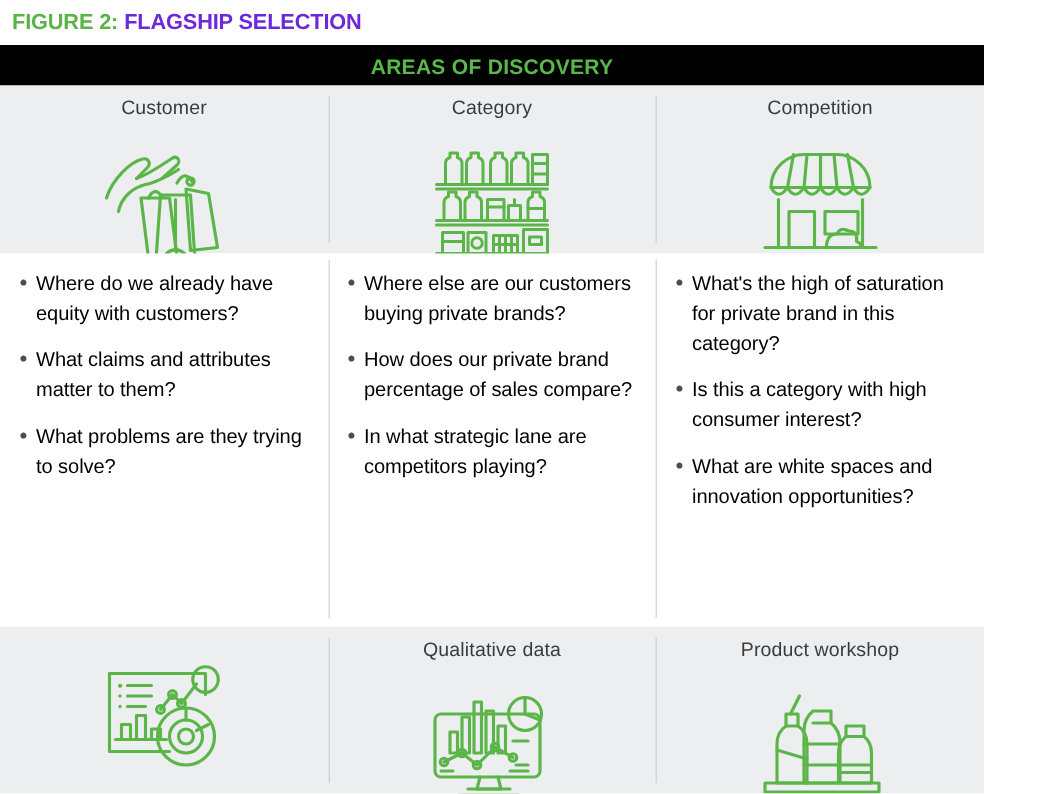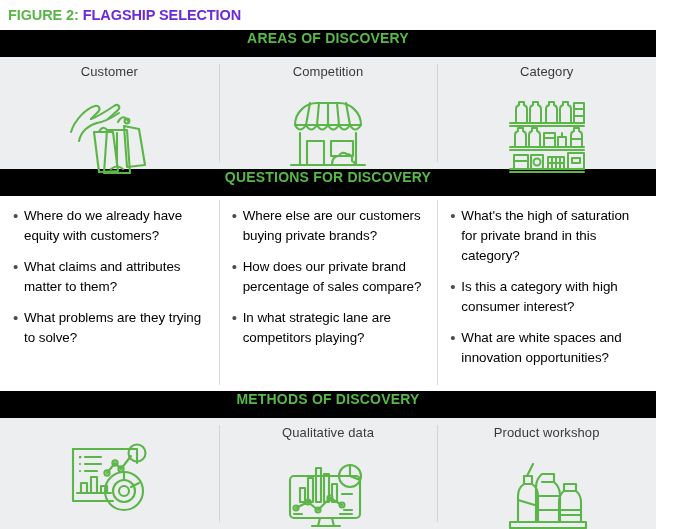--- a/index.html
+++ b/index.html
@@ -40,21 +40,21 @@
     letter-spacing: -0.1px;
     color: #6d28d9;
     margin-left: 4px;
   }
 
   
   .band {
     background: #000000;
     height: 27px;
     display: flex;
-    align-items: flex-start;
+    align-items: center;
     justify-content: center;
     flex: 0 0 auto;
   }
   .band-text {
     color: #57b947;
     font-size: 14px;
     font-weight: bold;
     letter-spacing: 0.2px;
   }
 
@@ -173,53 +173,20 @@
           <path d="M57 25 q5 -9 10 -1"></path>
           <circle cx="66" cy="24" r="2.4"></circle>
 
           <path d="M33 35 L52 35 L57 74 L38 75 Z"></path>
 
           <path d="M63 29 L78 32 L84 68 L66 70 Z"></path>
 
           <path d="M46 33 L66 33 L69 76 L43 76 Z"></path>
           <path d="M56 36 L56 68"></path>
           <path d="M50 72 q6 -5 12 0"></path>
-        </svg>
-      </div>
-    </div>
-
-    <div class="icon-col">
-      <span class="col-label">Competition</span>
-      <div class="icon-wrap">
-        <svg width="94" height="76" viewBox="0 0 94 76" fill="none" stroke="#5cb548" stroke-width="2.1" stroke-linecap="round" stroke-linejoin="round">
-
-          <path d="M14 28 C14 15 25 6 36 6 L58 6 C69 6 80 15 80 28 Z"></path>
-
-          <path d="M14 28 q5 9 11 0"></path>
-          <path d="M25 28 q5 9 11 0"></path>
-          <path d="M36 28 q5 9 11 0"></path>
-          <path d="M47 28 q5 9 11 0"></path>
-          <path d="M58 28 q5 9 11 0"></path>
-          <path d="M69 28 q5 9 11 0"></path>
-
-          <path d="M25 28 L29 6"></path>
-          <path d="M36 28 L38 6"></path>
-          <path d="M47 28 L47 6"></path>
-          <path d="M58 28 L56 6"></path>
-          <path d="M69 28 L65 6"></path>
-
-          <path d="M19 36 L19 68"></path>
-          <path d="M75 36 L75 68"></path>
-          <path d="M10 68 L84 68"></path>
-
-          <rect x="26" y="44" width="17" height="24"></rect>
-
-          <rect x="50" y="44" width="22" height="15"></rect>
-
-          <path d="M51 68 q0 -9 7 -9 q2 -5 8 -2 q6 0 5 7 q4 1 2 4 Z"></path>
         </svg>
       </div>
     </div>
 
     <div class="icon-col">
       <span class="col-label">Category</span>
       <div class="icon-wrap">
         <svg width="94" height="78" viewBox="0 0 94 78" fill="none" stroke="#5cb548" stroke-width="2" stroke-linecap="round" stroke-linejoin="round">
 
           <path d="M10 26 L84 26"></path>
@@ -253,77 +220,104 @@
           <rect x="48" y="60" width="16" height="12"></rect>
           <path d="M52 60 L52 72"></path>
           <path d="M56 60 L56 72"></path>
           <path d="M60 60 L60 72"></path>
           <path d="M48 66 L64 66"></path>
           <rect x="68" y="56" width="16" height="16"></rect>
           <rect x="72" y="61" width="8" height="5"></rect>
         </svg>
       </div>
     </div>
+
+    <div class="icon-col">
+      <span class="col-label">Competition</span>
+      <div class="icon-wrap">
+        <svg width="94" height="76" viewBox="0 0 94 76" fill="none" stroke="#5cb548" stroke-width="2.1" stroke-linecap="round" stroke-linejoin="round">
+
+          <path d="M14 28 C14 15 25 6 36 6 L58 6 C69 6 80 15 80 28 Z"></path>
+
+          <path d="M14 28 q5 9 11 0"></path>
+          <path d="M25 28 q5 9 11 0"></path>
+          <path d="M36 28 q5 9 11 0"></path>
+          <path d="M47 28 q5 9 11 0"></path>
+          <path d="M58 28 q5 9 11 0"></path>
+          <path d="M69 28 q5 9 11 0"></path>
+
+          <path d="M25 28 L29 6"></path>
+          <path d="M36 28 L38 6"></path>
+          <path d="M47 28 L47 6"></path>
+          <path d="M58 28 L56 6"></path>
+          <path d="M69 28 L65 6"></path>
+
+          <path d="M19 36 L19 68"></path>
+          <path d="M75 36 L75 68"></path>
+          <path d="M10 68 L84 68"></path>
+
+          <rect x="26" y="44" width="17" height="24"></rect>
+
+          <rect x="50" y="44" width="22" height="15"></rect>
+
+          <path d="M51 68 q0 -9 7 -9 q2 -5 8 -2 q6 0 5 7 q4 1 2 4 Z"></path>
+        </svg>
+      </div>
+    </div>
   </div>
 
-  <div class="band">
-    <span class="band-text">QUESTIONS FOR DISCOVERY</span>
+
+  <div class="questions">
+
+    <div class="q-col">
+      <div class="q-item">
+        <span class="q-bullet">•</span>
+        <span class="q-text">Where do we already have equity with customers?</span>
+      </div>
+      <div class="q-item">
+        <span class="q-bullet">•</span>
+        <span class="q-text">What claims and attributes matter to them?</span>
+      </div>
+      <div class="q-item">
+        <span class="q-bullet">•</span>
+        <span class="q-text">What problems are they trying to solve?</span>
+      </div>
+    </div>
+
+    <div class="q-col">
+      <div class="q-item">
+        <span class="q-bullet">•</span>
+        <span class="q-text">Where else are our customers buying private brands?</span>
+      </div>
+      <div class="q-item">
+        <span class="q-bullet">•</span>
+        <span class="q-text">How does our private brand percentage of sales compare?</span>
+      </div>
+      <div class="q-item">
+        <span class="q-bullet">•</span>
+        <span class="q-text">In what strategic lane are competitors playing?</span>
+      </div>
+    </div>
+
+    <div class="q-col">
+      <div class="q-item">
+        <span class="q-bullet">•</span>
+        <span class="q-text">What's the high of saturation for private brand in this category?</span>
+      </div>
+      <div class="q-item">
+        <span class="q-bullet">•</span>
+        <span class="q-text">Is this a category with high consumer interest?</span>
+      </div>
+      <div class="q-item">
+        <span class="q-bullet">•</span>
+        <span class="q-text">What are white spaces and innovation opportunities?</span>
+      </div>
+    </div>
   </div>
 
-  <div class="questions">
-
-    <div class="q-col">
-      <div class="q-item">
-        <span class="q-bullet">•</span>
-        <span class="q-text">Where do we already have equity with customers?</span>
-      </div>
-      <div class="q-item">
-        <span class="q-bullet">•</span>
-        <span class="q-text">What claims and attributes matter to them?</span>
-      </div>
-      <div class="q-item">
-        <span class="q-bullet">•</span>
-        <span class="q-text">What problems are they trying to solve?</span>
-      </div>
-    </div>
-
-    <div class="q-col">
-      <div class="q-item">
-        <span class="q-bullet">•</span>
-        <span class="q-text">Where else are our customers buying private brands?</span>
-      </div>
-      <div class="q-item">
-        <span class="q-bullet">•</span>
-        <span class="q-text">How does our private brand percentage of sales compare?</span>
-      </div>
-      <div class="q-item">
-        <span class="q-bullet">•</span>
-        <span class="q-text">In what strategic lane are competitors playing?</span>
-      </div>
-    </div>
-
-    <div class="q-col">
-      <div class="q-item">
-        <span class="q-bullet">•</span>
-        <span class="q-text">What's the high of saturation for private brand in this category?</span>
-      </div>
-      <div class="q-item">
-        <span class="q-bullet">•</span>
-        <span class="q-text">Is this a category with high consumer interest?</span>
-      </div>
-      <div class="q-item">
-        <span class="q-bullet">•</span>
-        <span class="q-text">What are white spaces and innovation opportunities?</span>
-      </div>
-    </div>
-  </div>
-
-  <div class="band">
-    <span class="band-text">METHODS OF DISCOVERY</span>
-  </div>
 
   <div class="icon-row bottom">
 
     <div class="icon-col">
       <div class="icon-wrap">
         <svg width="96" height="76" viewBox="0 0 96 76" fill="none" stroke="#5cb548" stroke-width="2.1" stroke-linecap="round" stroke-linejoin="round">
 
           <path d="M12 10 L76 10 L76 24"></path>
           <path d="M12 10 L12 62 L52 62"></path>
 

